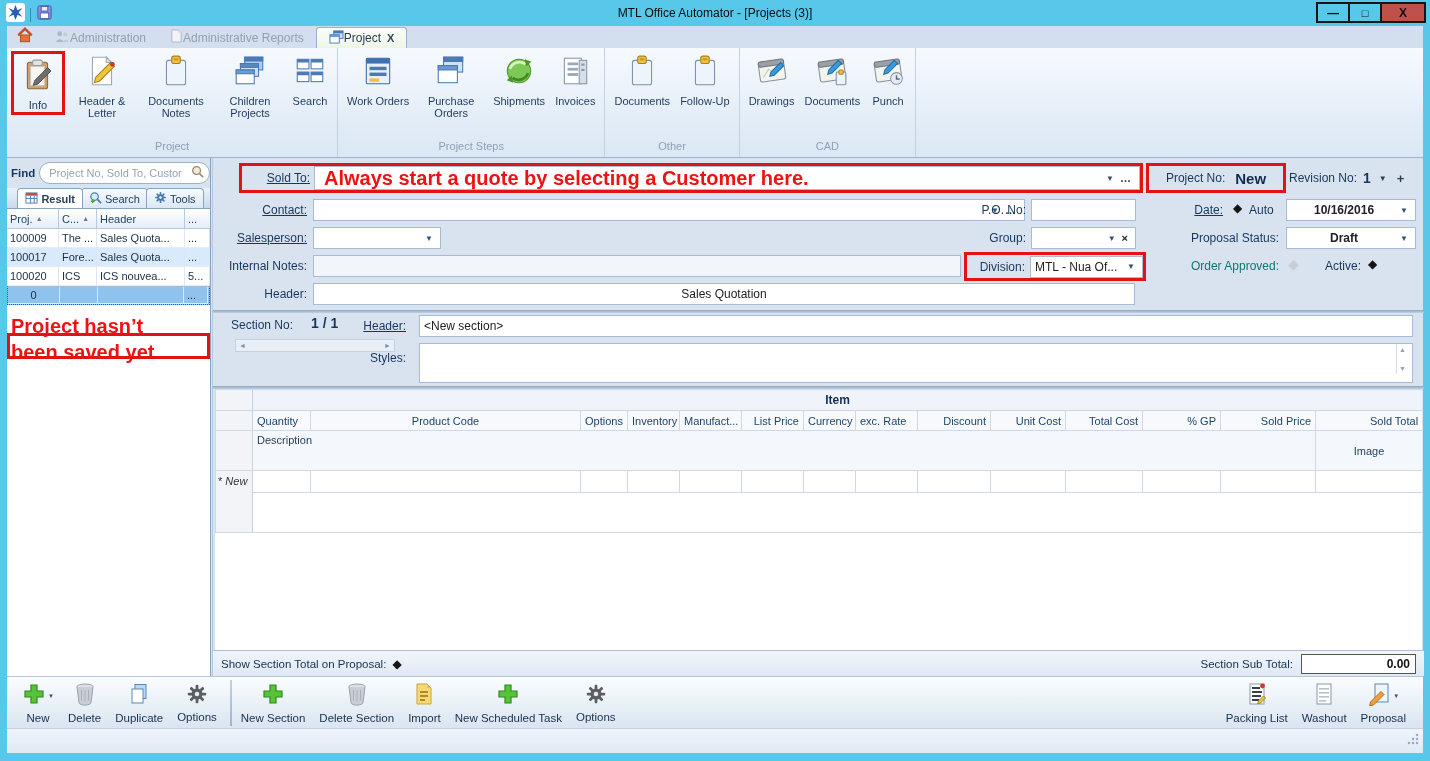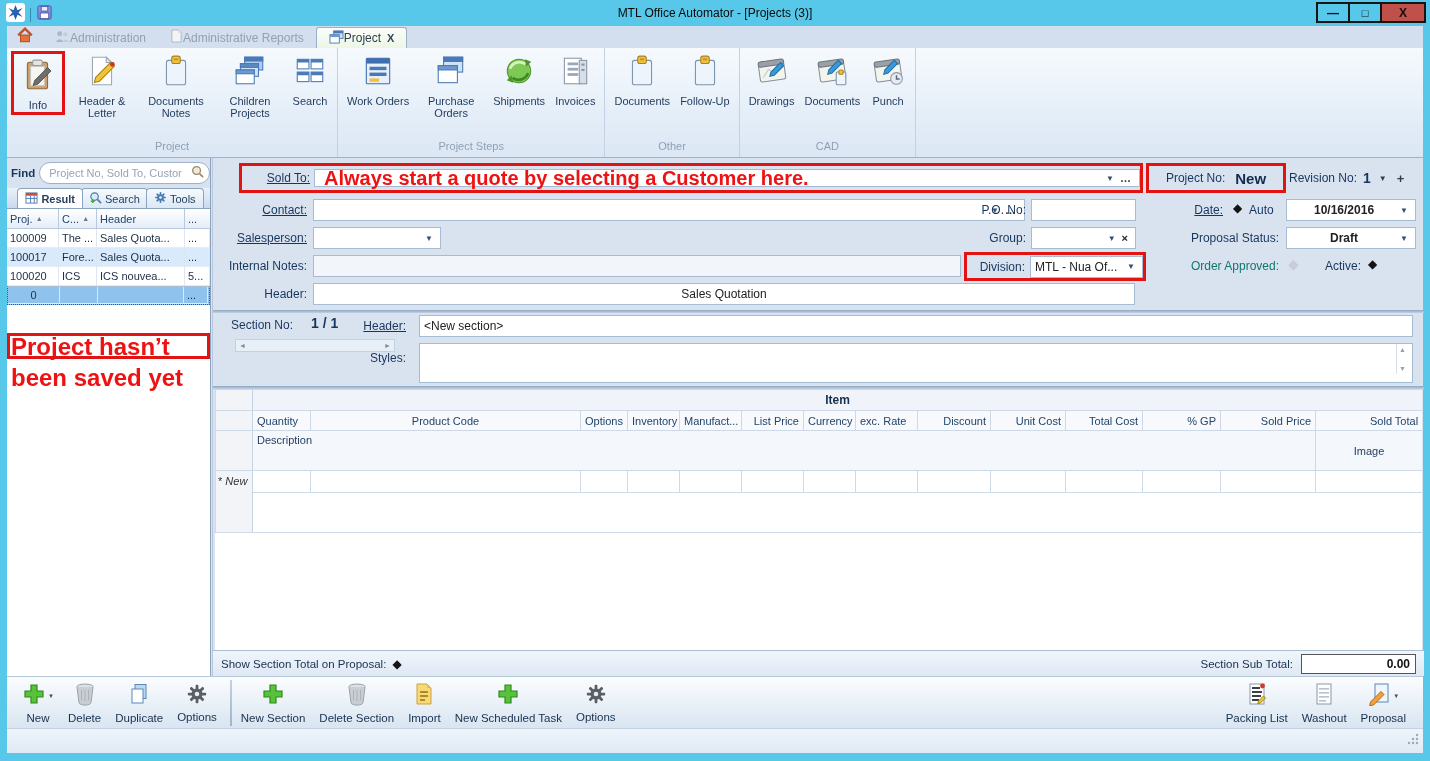--- a/index.html
+++ b/index.html
@@ -71,38 +71,38 @@
   .lrow { display:flex; height:19px; }
   .lr-cell { border-right:1px solid #dde6f1; border-bottom:1px solid #e4ecf5; font-size:11px;
              color:#1c2e44; display:flex; align-items:center; padding:0 3px; overflow:hidden;
              white-space:nowrap; }
   .lrow.alt { background:#d8eafc; }
   .lrow.sel { background:#8fc3ee; border:1px dotted #2a5a8a; }
   .lrow.divider-top { border-top:1px solid #a8bcd2; }
   .row-annot-box { position:absolute; left:0; top:124px; width:203px; height:26px;
                    border:3px solid #e21313; pointer-events:none; }
   .lp-body { position:relative; }
-  .unsaved-note { padding:26px 4px 0 4px; font-size:24px; font-weight:bold; color:#ee1212;
+  .unsaved-note { padding:8px 4px 0 4px; font-size:20px; font-weight:bold; color:#ee1212;
                   line-height:1.3; width:185px; }
   
   .mainpanel { position:absolute; left:205px; top:132px; width:1211px; height:518px;
                background:#d9e3f0; border-left:1px solid #b9c9dd; }
   .flabel { font-size:12px; color:#17365c; text-align:right; }
   .flabel.link { text-decoration:underline; }
   .flabel.dim { color:#0f766e; }
   .field { background:#fff; border:1px solid #a6bcd3; height:22px; display:flex;
            align-items:center; font-size:12px; color:#222; padding:0 4px; }
   .combo-arrow { margin-left:auto; font-size:8px; color:#35506e; padding:0 3px; }
   .ell { font-size:11px; font-weight:bold; color:#333; letter-spacing:1px; padding:0 3px; }
   .clear-x { font-size:11px; font-weight:bold; color:#222; padding:0 3px; }
   .abs { position:absolute; }
   .soldto-box { left:26px; top:5px; width:904px; height:30px; border:3px solid #e21313;
                 display:flex; align-items:center; background:#d9e3f0; }
   .soldto-box .flabel { width:68px; margin-right:4px; }
-  .soldto-field { flex:1; height:18px; }
+  .soldto-field { flex:1; height:24px; }
   .soldto-annot { font-size:20px; font-weight:bold; color:#ee1212; white-space:nowrap;
                   overflow:hidden; padding-left:5px; }
   .projno-box { left:933px; top:5px; width:140px; height:30px; border:3px solid #e21313;
                 display:flex; align-items:center; justify-content:center; gap:10px; }
   .projno-val { font-size:15px; font-weight:bold; color:#122c4e; }
   .rev-area { left:1076px; top:8px; height:24px; display:flex; align-items:center; gap:6px; }
   .rev-val { font-size:14px; font-weight:bold; }
   .mini-btn { font-size:9px; color:#2c3e50; font-weight:bold; padding:0 2px; }
   .diamond { font-size:12px; color:#141414; line-height:1; }
   .diamond.dim { color:#c9ced6; }

